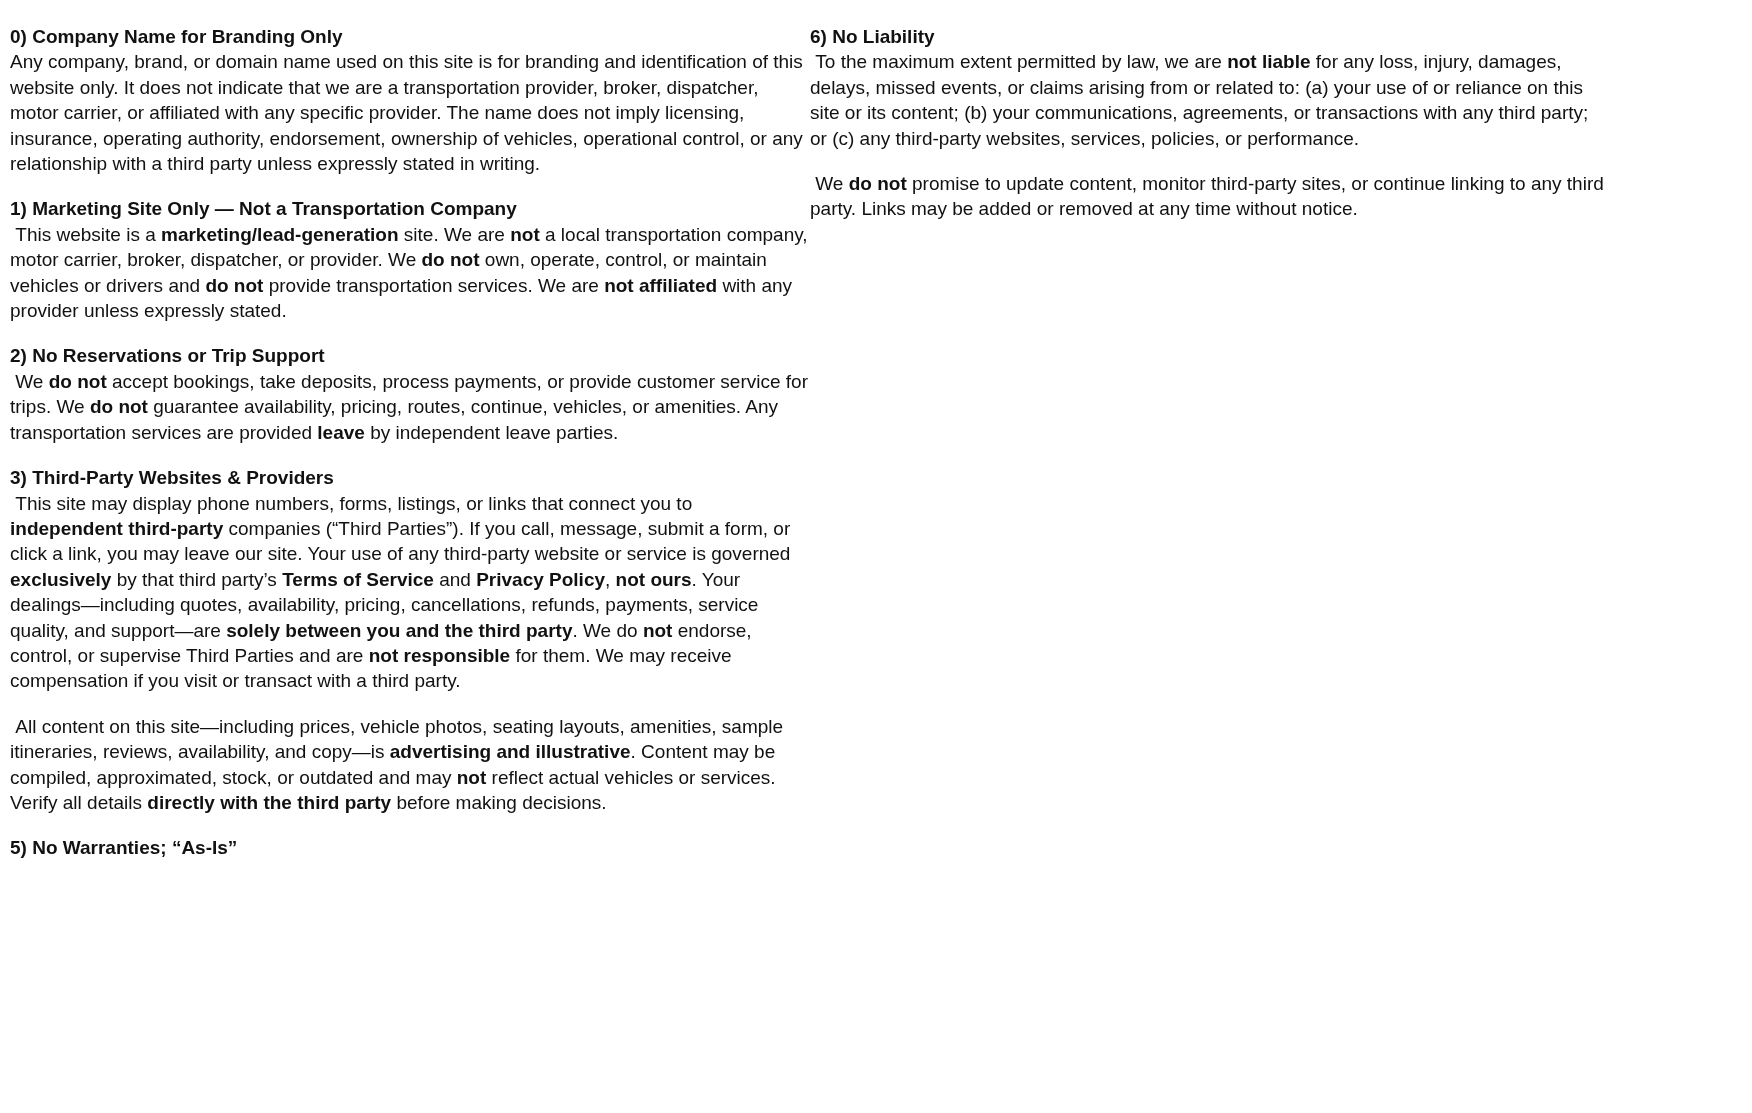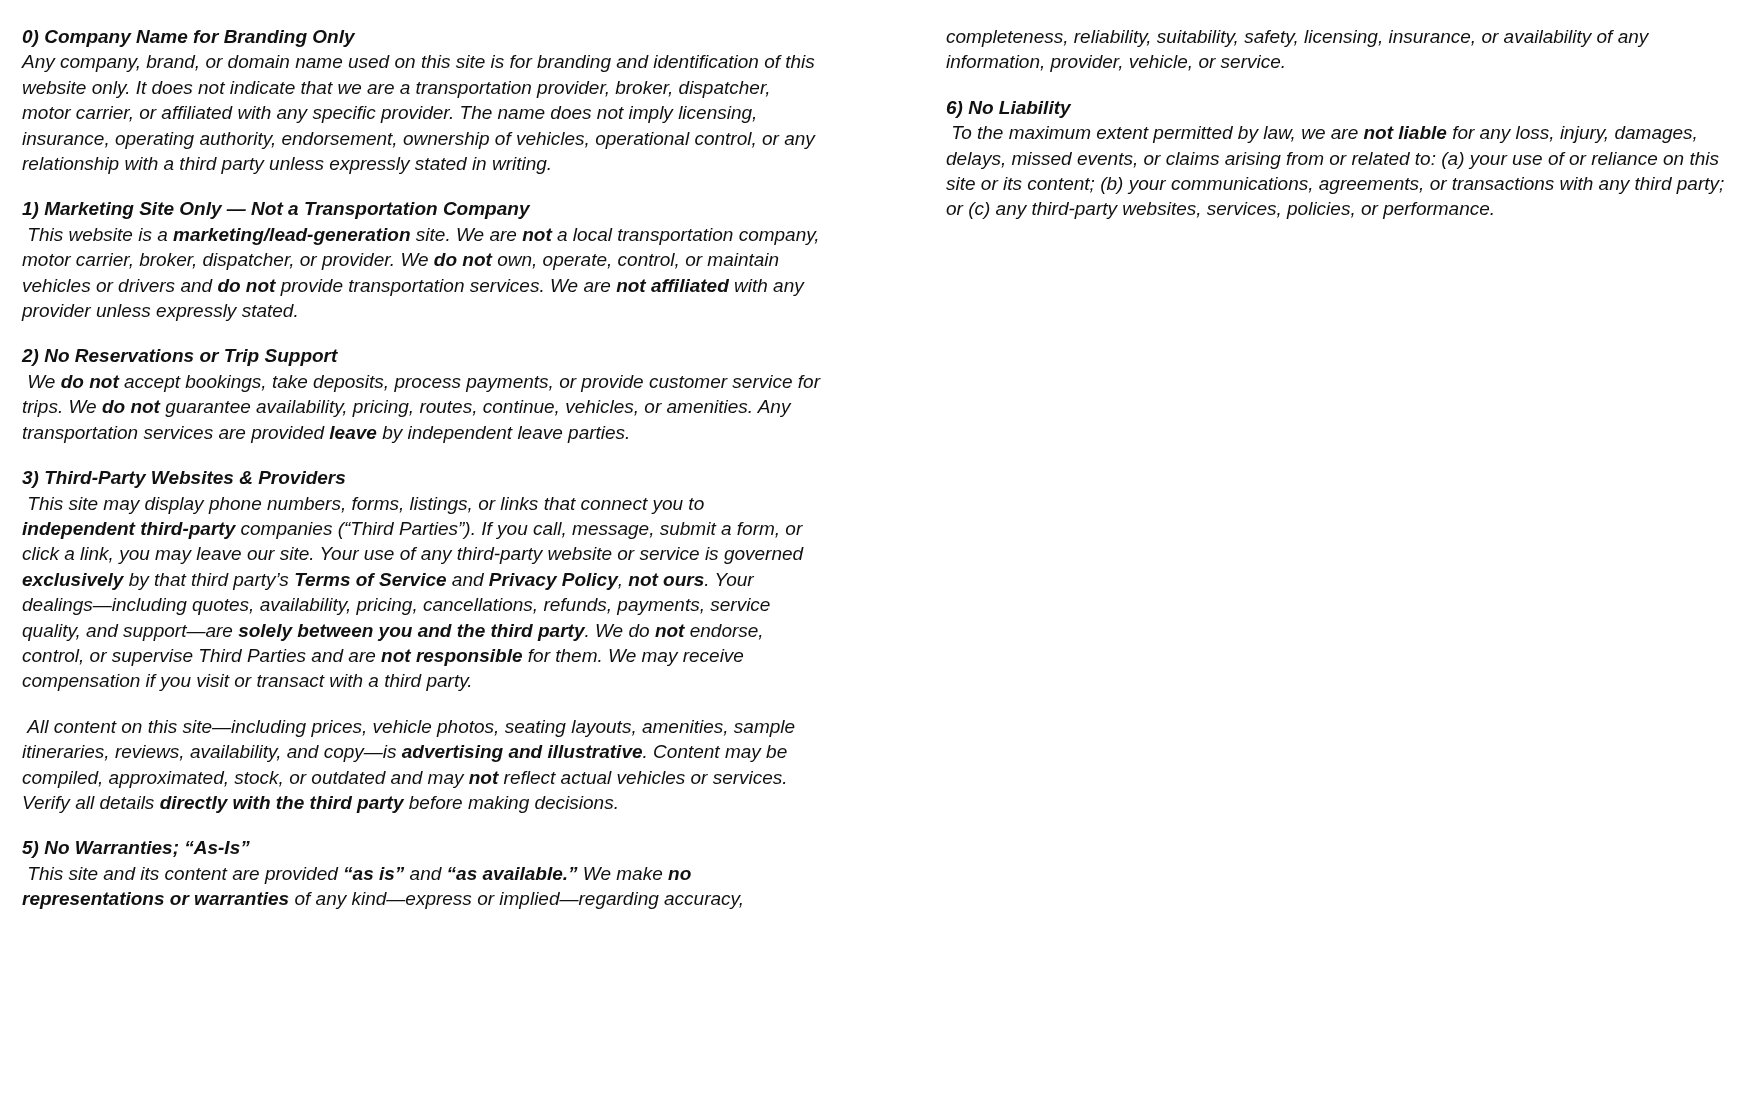--- a/index.html
+++ b/index.html
@@ -8,24 +8,22 @@
     height: 1113px;
     overflow: hidden;
     background: #ffffff;
     color: #111111;
     font-family: "Liberation Sans", sans-serif;
     font-size: 19px;
     line-height: 25.4px;
   }
   .page {
     display: flex;
-    gap: 124px;
-    padding: 24px 9px 0 22px;
+    padding: 24px 9px 0 10px;
     box-sizing: border-box;
-    font-style: italic;
   }
   .col { width: 800px; flex: 0 0 800px; }
   .section { margin: 0 0 20px 0; }
   p { margin: 0; }
   p.heading { font-weight: 700; }
   p.body { white-space: pre-wrap; }
   b { font-weight: 700; }
 </style>
 </head>
 <body style="background: rgb(255, 255, 255); color: rgb(17, 17, 17);">
@@ -46,27 +44,24 @@
       </section>
       <section class="section">
         <p class="heading">3) Third-Party Websites &amp; Providers</p>
         <p class="body"><span> This site may display phone numbers, forms, listings, or links that connect you to </span><b>independent third-party</b><span> companies (“Third Parties”). If you call, message, submit a form, or click a link, you may leave our site. Your use of any third-party website or service is governed </span><b>exclusively</b><span> by that third party’s </span><b>Terms of Service</b><span> and </span><b>Privacy Policy</b><span>, </span><b>not ours</b><span>. Your dealings—including quotes, availability, pricing, cancellations, refunds, payments, service quality, and support—are </span><b>solely between you and the third party</b><span>. We do </span><b>not</b><span> endorse, control, or supervise Third Parties and are </span><b>not responsible</b><span> for them. We may receive compensation if you visit or transact with a third party.</span></p>
       </section>
       <section class="section">
         <p class="body"><span> All content on this site—including prices, vehicle photos, seating layouts, amenities, sample itineraries, reviews, availability, and copy—is </span><b>advertising and illustrative</b><span>. Content may be compiled, approximated, stock, or outdated and may </span><b>not</b><span> reflect actual vehicles or services. Verify all details </span><b>directly with the third party</b><span> before making decisions.</span></p>
       </section>
       <section class="section">
         <p class="heading">5) No Warranties; “As-Is”</p>
-        <p class="body"><span> This site and its content are provided </span><b>“as is”</b><span> and </span><b>“as available.”</b><span> We make </span><b>no representations or warranties</b><span> of any kind—express or implied—regarding accuracy,</span></p>
       </section>
     </div>
   <div class="col">
-      <section class="section">
-        <p class="body"><span>completeness, reliability, suitability, safety, licensing, insurance, or availability of any information, provider, vehicle, or service.</span></p>
-      </section>
       <section class="section">
         <p class="heading">6) No Liability</p>
         <p class="body"><span> To the maximum extent permitted by law, we are </span><b>not liable</b><span> for any loss, injury, damages, delays, missed events, or claims arising from or related to: (a) your use of or reliance on this site or its content; (b) your communications, agreements, or transactions with any third party; or (c) any third-party websites, services, policies, or performance.</span></p>
       </section>
       <section class="section">
+        <p class="body"><span> We </span><b>do not</b><span> promise to update content, monitor third-party sites, or continue linking to any third party. Links may be added or removed at any time without notice.</span></p>
       </section>
     </div>
 </main>
 
 </body></html>

